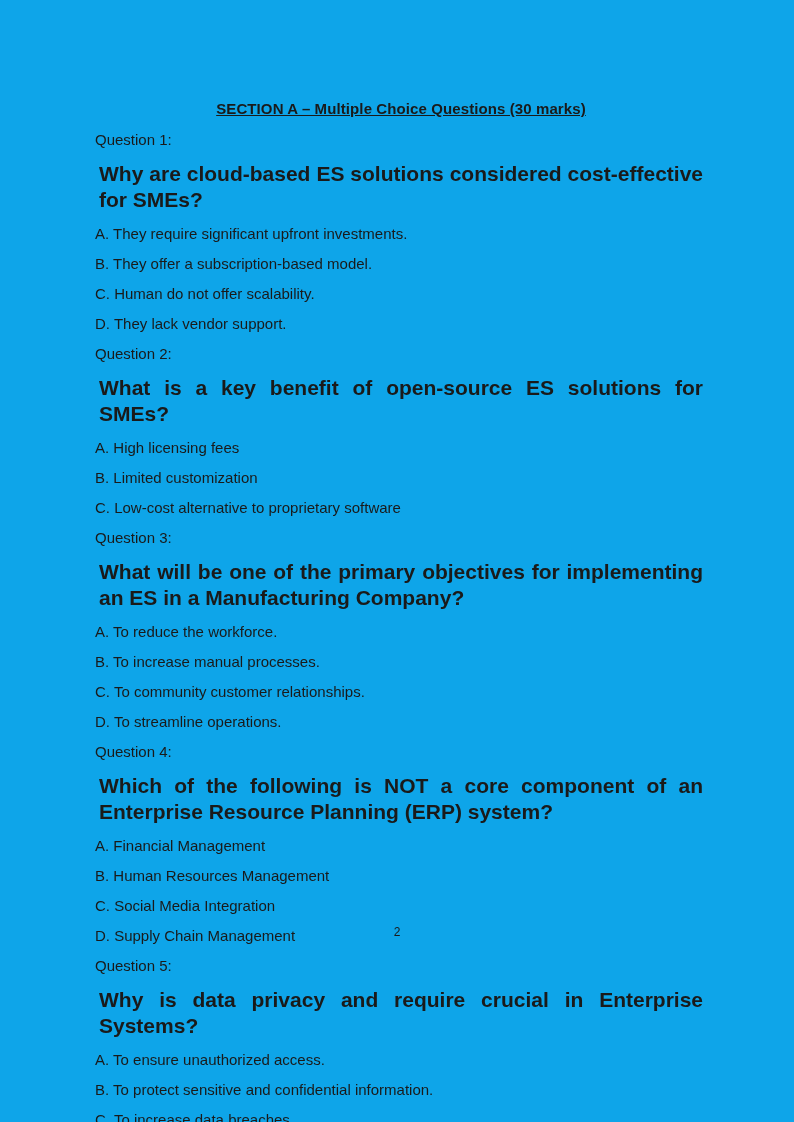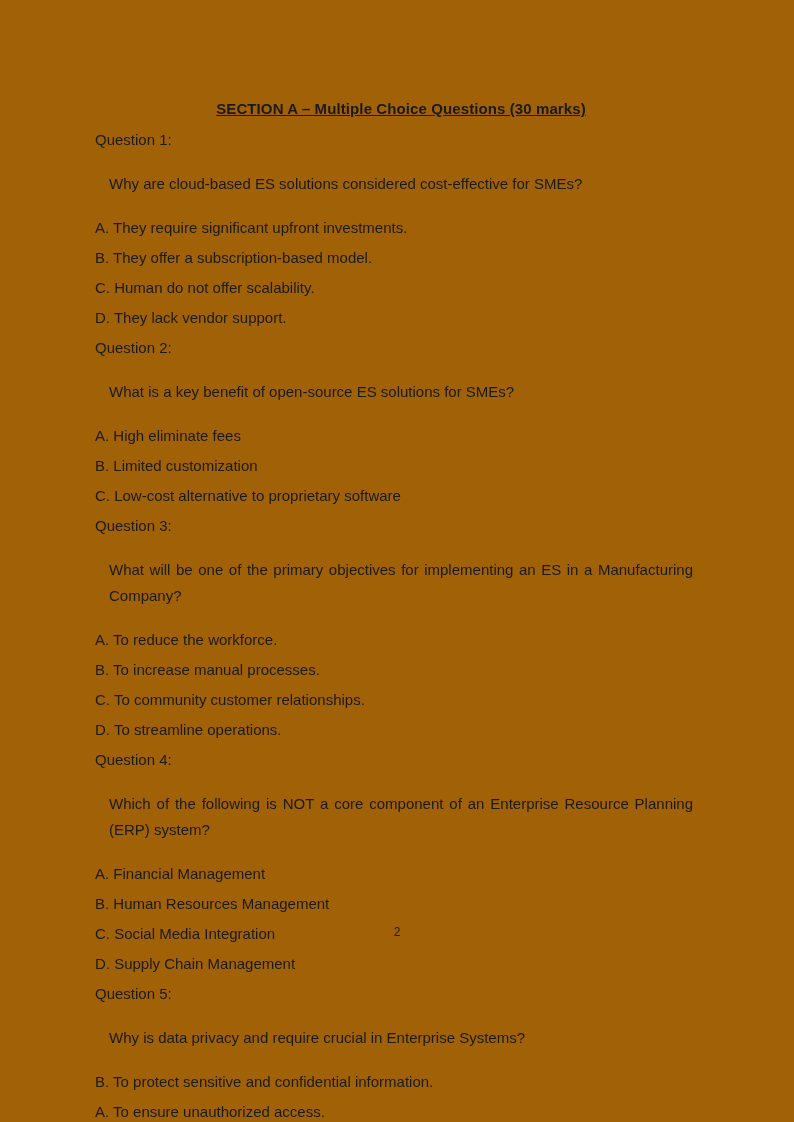--- a/index.html
+++ b/index.html
@@ -14,21 +14,21 @@
     color: #1a1a1a;
     position: relative;
     overflow: hidden;
   }
   .page {
     position: absolute;
     top: 0;
     left: 0;
     width: 794px;
     height: 1122px;
-    background: #a16207;
+    background: #0ea5e9;
   }
   .content {
     position: absolute;
     left: 91px;
     top: 100px;
     width: 620px;
   }
   .section-heading {
     text-align: center;
     font-size: 15px;
@@ -36,24 +36,25 @@
     text-decoration: underline;
     margin: 0 0 10px 0;
     letter-spacing: 0.1px;
   }
   .q-label {
     font-size: 15px;
     line-height: 26px;
     margin: 4px;
   }
   .stem {
-    font-size: 15px;
+    font-size: 21px;
     line-height: 26px;
-    margin: 18px;
+    margin: 8px;
     text-align: justify;
+    font-weight: bold;
   }
   .stem.justified {
     text-align: justify;
     text-align-last: left;
   }
   .option {
     font-size: 15px;
     line-height: 26px;
     margin: 4px;
   }
@@ -80,21 +81,21 @@
       <p class="stem">Why are cloud-based ES solutions considered cost-effective for SMEs?</p>
       <p class="option">A. They require significant upfront investments.</p>
       <p class="option">B. They offer a subscription-based model.</p>
       <p class="option">C. Human do not offer scalability.</p>
       <p class="option">D. They lack vendor support.</p>
     </div>
 
     <div>
       <p class="q-label">Question 2:</p>
       <p class="stem">What is a key benefit of open-source ES solutions for SMEs?</p>
-      <p class="option">A. High eliminate fees</p>
+      <p class="option">A. High licensing fees</p>
       <p class="option">B. Limited customization</p>
       <p class="option">C. Low-cost alternative to proprietary software</p>
     </div>
 
     <div>
       <p class="q-label">Question 3:</p>
       <p class="stem justified">What will be one of the primary objectives for implementing an ES in a Manufacturing Company?</p>
       <p class="option">A. To reduce the workforce.</p>
       <p class="option">B. To increase manual processes.</p>
       <p class="option">C. To community customer relationships.</p>
@@ -106,21 +107,21 @@
       <p class="stem">Which of the following is NOT a core component of an Enterprise Resource Planning (ERP) system?</p>
       <p class="option">A. Financial Management</p>
       <p class="option">B. Human Resources Management</p>
       <p class="option">C. Social Media Integration</p>
       <p class="option">D. Supply Chain Management</p>
     </div>
 
     <div>
       <p class="q-label">Question 5:</p>
       <p class="stem">Why is data privacy and require crucial in Enterprise Systems?</p>
+      <p class="option">A. To ensure unauthorized access.</p>
       <p class="option">B. To protect sensitive and confidential information.</p>
-      <p class="option">A. To ensure unauthorized access.</p>
       <p class="option">C. To increase data breaches.</p>
     </div>
 
   </div>
 
   <div class="page-number">2</div>
 </div>
 
 </body></html>

